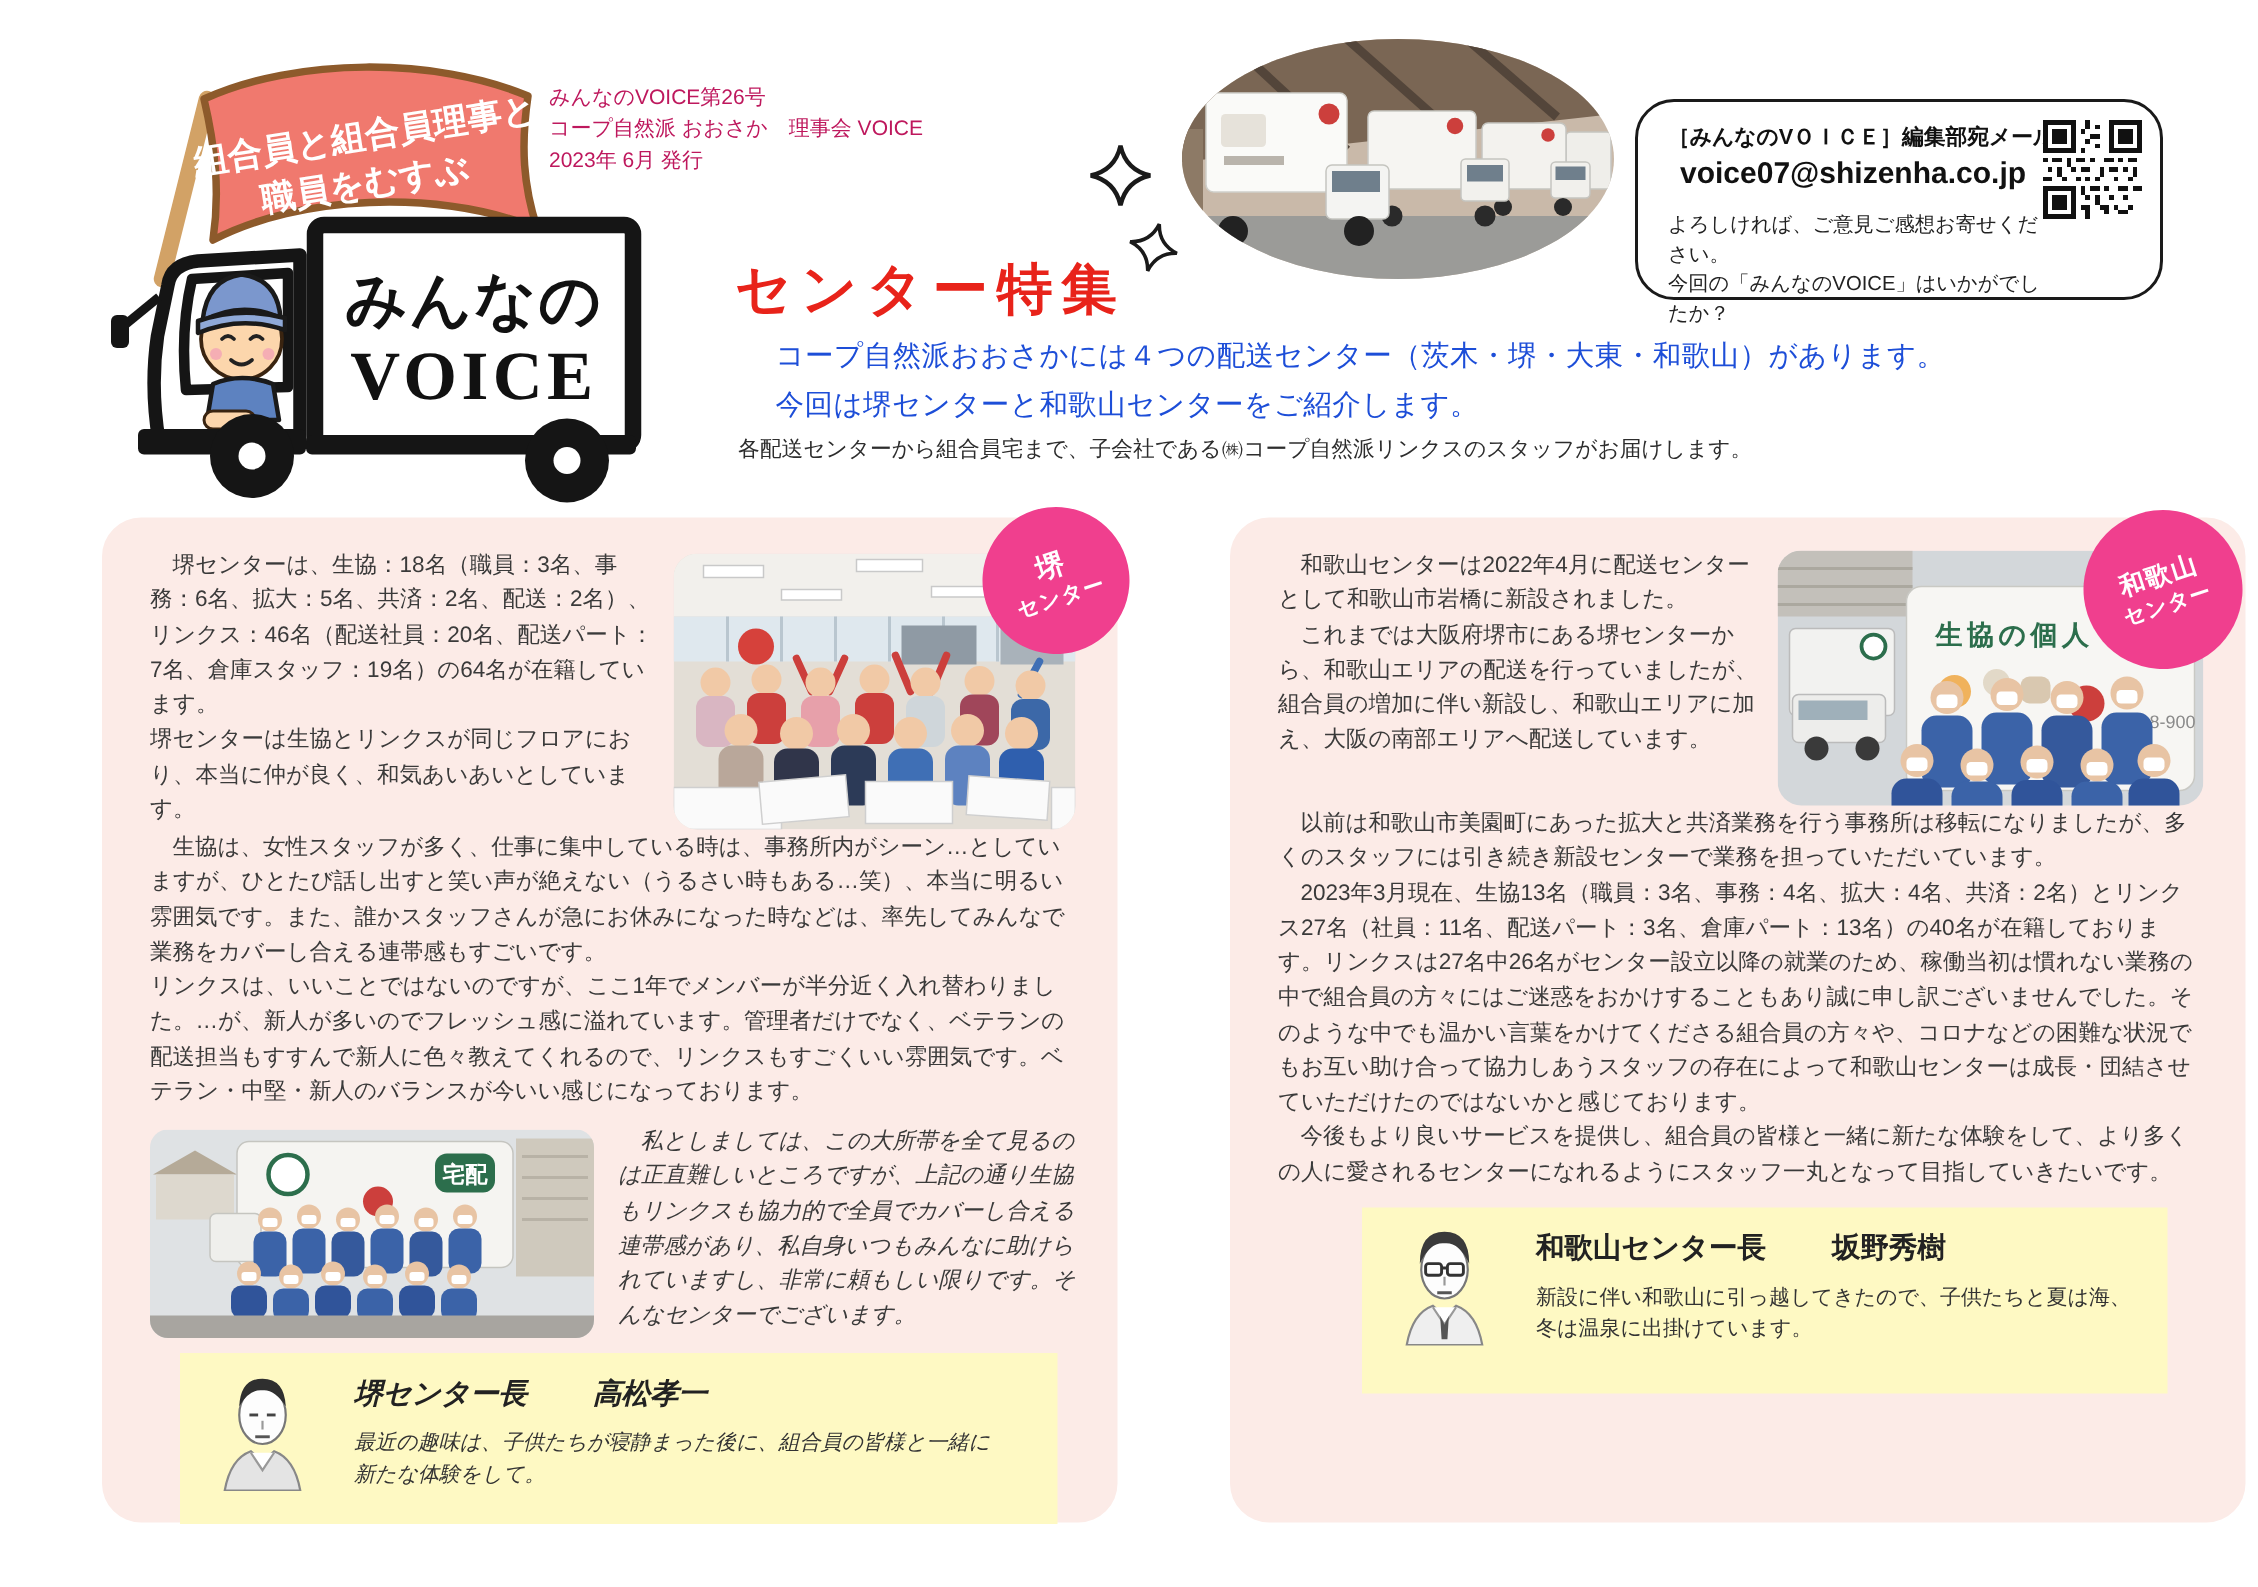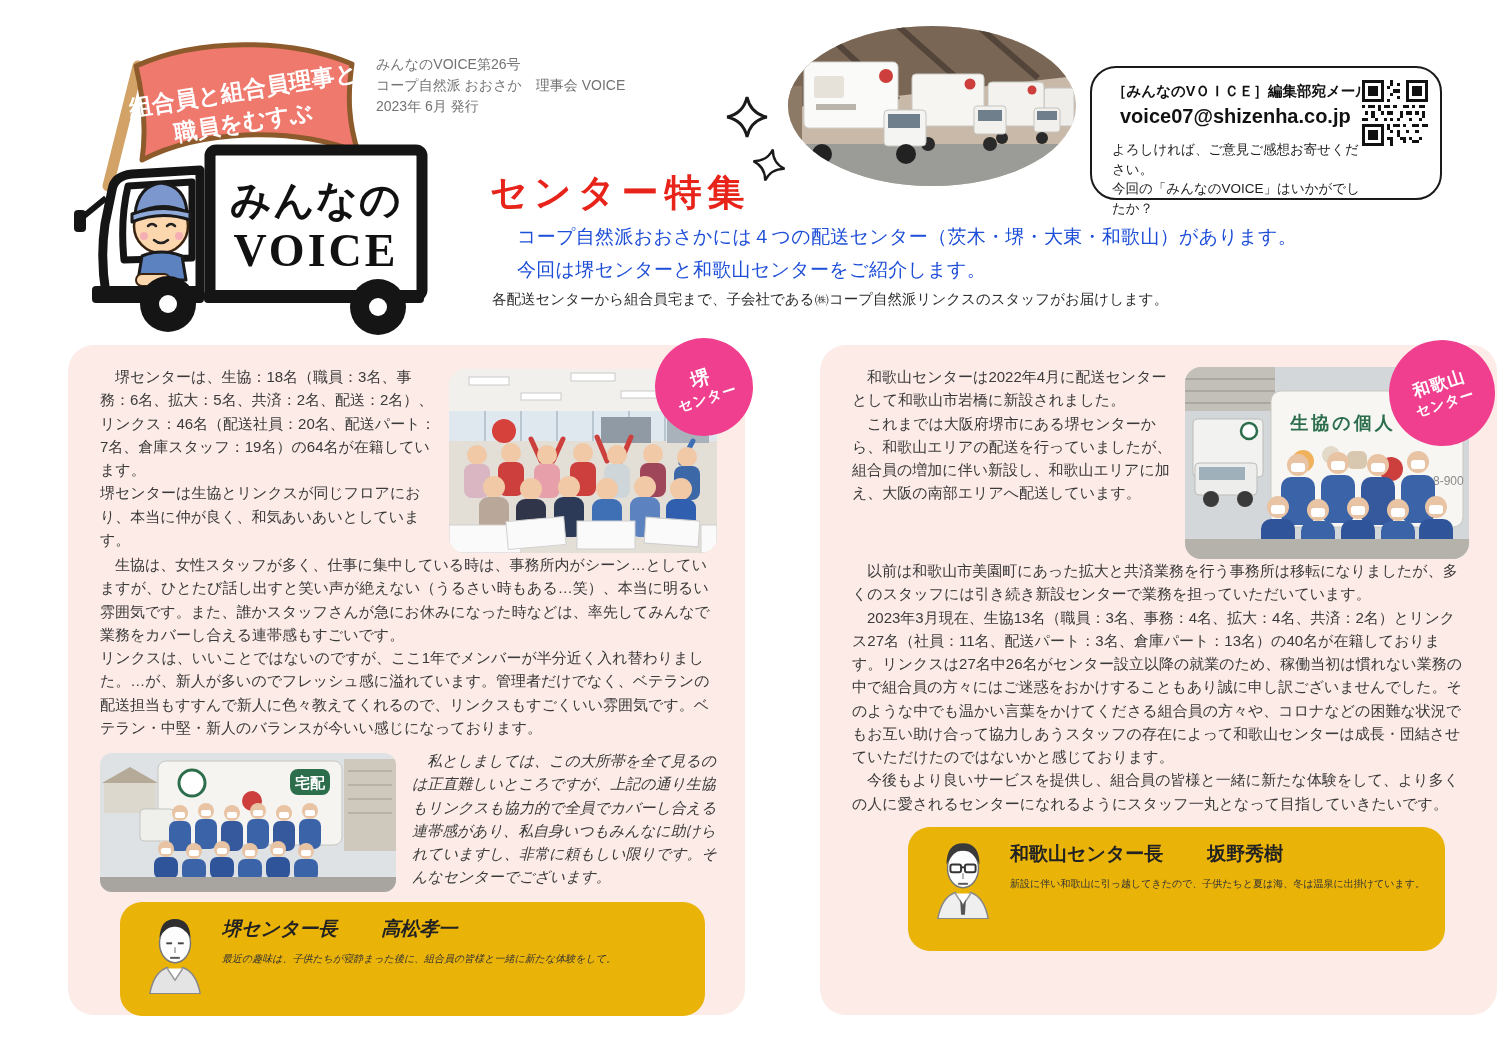--- a/index.html
+++ b/index.html
@@ -1,21 +1,21 @@
 <!DOCTYPE html>
 <html lang="ja"><head>
 <meta charset="utf-8">
 <style>
   html,body{margin:0;padding:0;background:#ffffff;}
   body{font-family:"Liberation Sans","DejaVu Sans",sans-serif;color:#333;}
   #page{position:relative;width:1505px;height:1058px;background:#fff;overflow:hidden;}
 
   
   #truck-illustration{position:absolute;left:48px;top:28px;}
-  #issue-info{position:absolute;left:376px;top:54px;font-size:14px;line-height:1.5;color:#737373;}
+  #issue-info{position:absolute;left:366px;top:54px;font-size:14px;line-height:1.5;color:#be185d;}
   #feature-title{position:absolute;left:490px;top:168px;font-size:37px;font-weight:bold;color:#e8231a;letter-spacing:6px;}
   .sparkle{position:absolute;}
   #sparkle-1{left:726px;top:96px;}
   #sparkle-2{left:752px;top:148px;}
   #trucks-photo{position:absolute;left:788px;top:26px;width:288px;height:160px;border-radius:50%;overflow:hidden;}
   #contact-box{position:absolute;left:1090px;top:66px;width:352px;height:134px;border:2.5px solid #1a1a1a;border-radius:26px;background:#fff;box-sizing:border-box;padding:14px 16px 10px 20px;}
   #contact-label{font-size:14.5px;font-weight:bold;color:#111;}
   #contact-email{display:inline-block;font-size:20px;font-weight:bold;color:#111;margin:4px 0 0 8px;text-decoration:none;}
   #contact-qr{position:absolute;right:12px;top:12px;width:66px;height:66px;}
   .contact-note{font-size:13.5px;line-height:1.45;color:#222;}
@@ -32,32 +32,32 @@
   #sakai-badge{width:98px;height:98px;top:-7px;right:-8px;}
   #wakayama-badge{width:106px;height:106px;top:-5px;right:2px;}
   .badge .b1{font-size:19px;font-weight:bold;letter-spacing:2px;}
   #wakayama-badge .b1{font-size:17px;letter-spacing:1px;}
   .badge .b2{font-size:14px;font-weight:bold;letter-spacing:1px;}
   .bodytext{font-size:15px;line-height:1.55;color:#3a3a3a;white-space:pre-line;}
   .sec1{display:flex;gap:8px;justify-content:space-between;}
   .sec1 .bodytext{flex:1;}
   .photo{border-radius:16px;overflow:hidden;flex-shrink:0;}
   #sakai-photo{width:268px;height:184px;margin-top:4px;}
-  #wakayama-photo{width:284px;height:192px;margin-top:2px;}
+  #wakayama-photo{width:284px;height:170px;margin-top:2px;}
   .p2{margin-top:0;}
   .sec3{display:flex;gap:16px;margin-top:10px;}
   #sakai-group-photo{width:296px;height:139px;border-radius:12px;overflow:hidden;flex-shrink:0;margin-top:4px;}
   .p3{flex:1;font-style:italic;}
-  .leader-card{background:#eab308;border-radius:22px;display:flex;gap:16px;padding:10px 18px 10px 24px;align-items:flex-start;}
+  .leader-card{background:#fef9c3;border-radius:0;display:flex;gap:30px;padding:10px 18px 10px 24px;align-items:flex-start;}
   #sakai-card{margin:10px 12px 0 20px;height:94px;font-style:italic;}
   #wakayama-card{margin:12px 24px 0 56px;height:104px;}
   .leader-text{padding-top:4px;}
   .leader-nameline{font-size:19px;font-weight:bold;color:#222;}
   .leader-nameline .lname{margin-left:44px;}
-  .leader-note{font-size:10px;line-height:1.5;color:#333;margin-top:9px;max-width:430px;}
+  .leader-note{font-size:14px;line-height:1.5;color:#333;margin-top:9px;max-width:430px;}
   .portrait{flex-shrink:0;}
 </style>
 </head>
 <body>
 
 <div id="page">
 
   <div id="truck-illustration">
     <svg width="395" height="310" viewBox="0 0 395 310">
 

